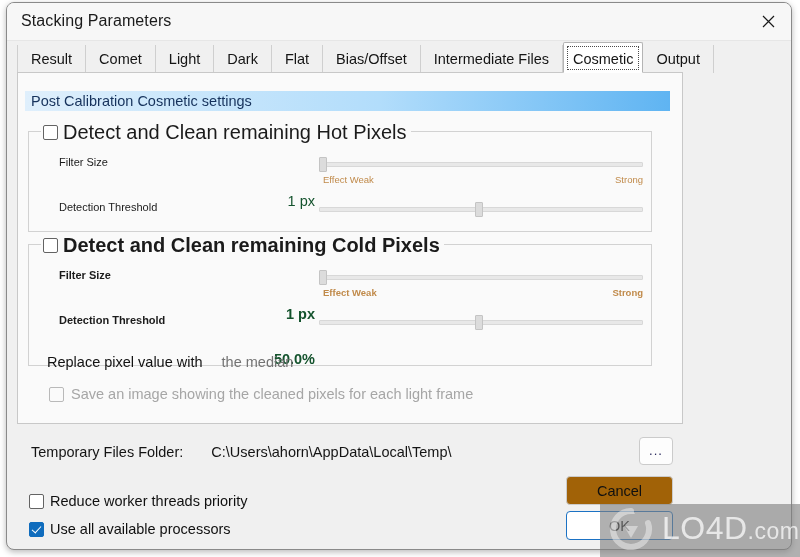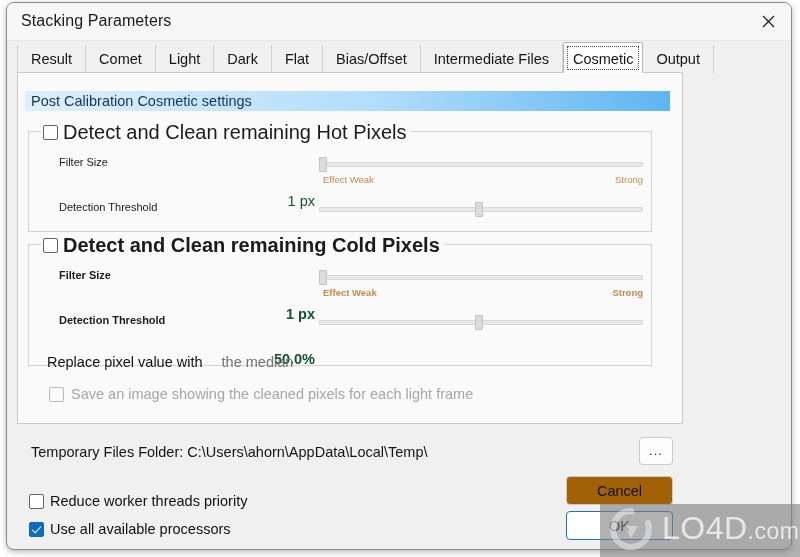--- a/index.html
+++ b/index.html
@@ -221,21 +221,21 @@
     margin-left: 7px;
     font-size: 14.5px; color: #a6a6a6; white-space: nowrap;
   }
 
   
   .temp-row {
     position: absolute; left: 24px; top: 441px;
     font-size: 14.5px; color: #141414;
     white-space: nowrap;
   }
-  .temp-row .path { margin-left: 0; }
+  .temp-row .path { margin-left: 24px; }
 
   .browse-btn {
     position: absolute;
     left: 632px; top: 434px;
     width: 34px; height: 28px;
     background: #fdfdfd;
     border: 1px solid #cbcbcb;
     border-radius: 4px;
     box-sizing: border-box;
     display: flex; align-items: center; justify-content: center;

